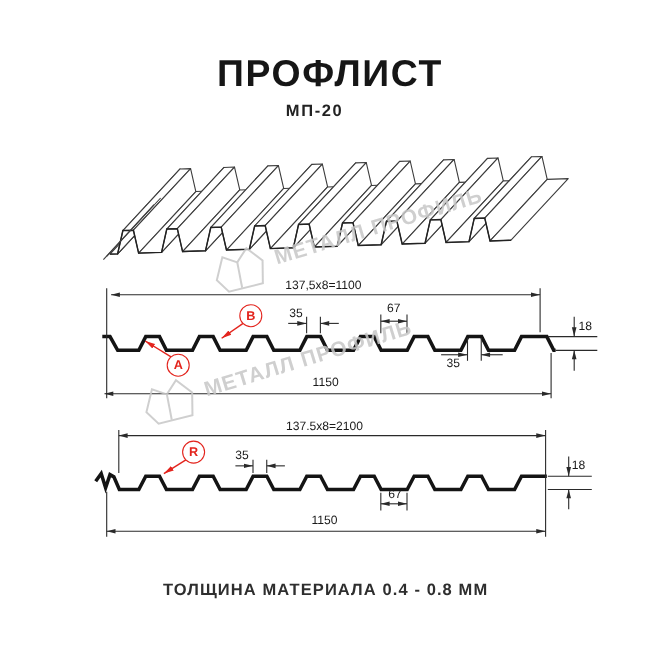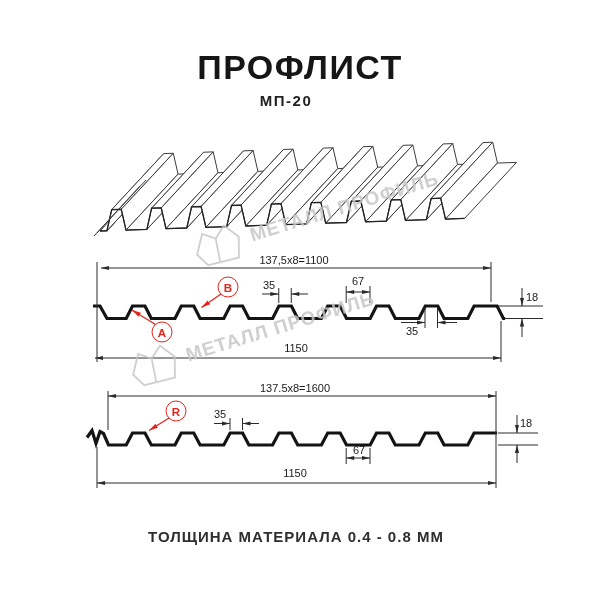--- a/index.html
+++ b/index.html
@@ -144,21 +144,21 @@
     <span>МЕТАЛЛ ПРОФИЛЬ</span>
   </div>
 
   <div class="dim" style="left:294px;top:260px;">137,5x8=1100</div>
   <div class="dim" style="left:269px;top:285px;">35</div>
   <div class="dim" style="left:358px;top:281px;">67</div>
   <div class="dim" style="left:532px;top:297px;">18</div>
   <div class="dim" style="left:412px;top:331px;">35</div>
   <div class="dim" style="left:296px;top:348px;">1150</div>
 
-  <div class="dim" style="left:295px;top:388px;">137.5x8=1600</div>
+  <div class="dim" style="left:295px;top:388px;">137.5x8=2100</div>
   <div class="dim" style="left:220px;top:414px;">35</div>
   <div class="dim" style="left:359px;top:450px;">67</div>
   <div class="dim" style="left:526px;top:423px;">18</div>
   <div class="dim" style="left:295px;top:473px;">1150</div>
 
   <div class="lbl" style="left:162px;top:332px;">A</div>
   <div class="lbl" style="left:228px;top:287px;">B</div>
   <div class="lbl" style="left:176px;top:411px;">R</div>
 
   <div class="ftr">ТОЛЩИНА МАТЕРИАЛА 0.4 - 0.8 ММ</div>

